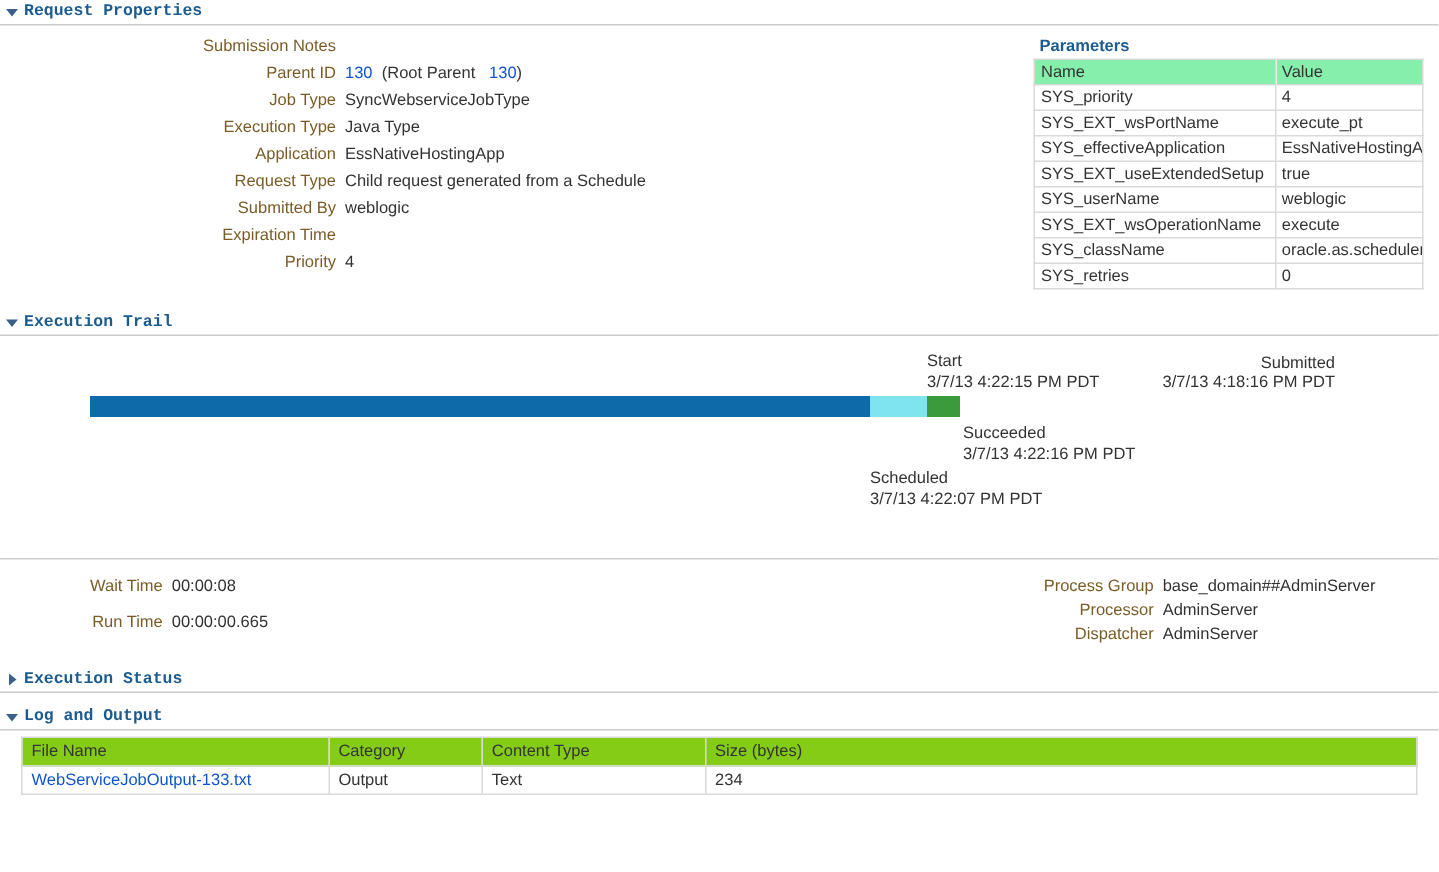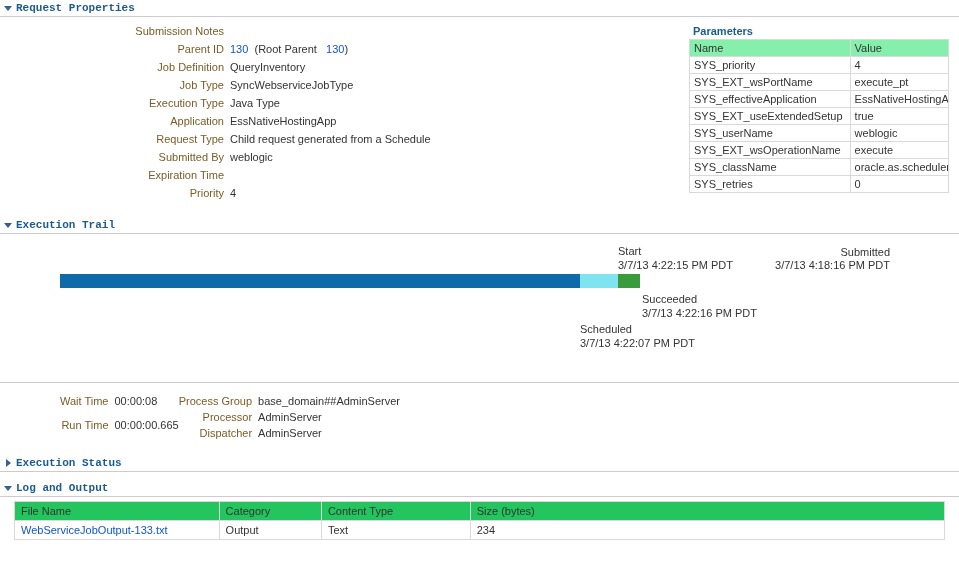--- a/index.html
+++ b/index.html
@@ -124,21 +124,23 @@
     line-height: 14px;
   }
   .annot.start-lbl { left: 558px; top: -30px; }
   .annot.start-ts  { left: 558px; top: -16px; }
   .annot.succ-lbl  { left: 582px; top: 18px; }
   .annot.succ-ts   { left: 582px; top: 32px; }
   .annot.sched-lbl { left: 520px; top: 48px; }
   .annot.sched-ts  { left: 520px; top: 62px; }
   .metrics {
     display: flex;
+    justify-content: space-between;
     padding: 10px 42px 14px 60px;
+    gap: 28px;
   }
   .metrics .col { display: table; }
   .metrics .mrow { display: table-row; }
   .metrics .mlabel {
     display: table-cell;
     text-align: right;
     color: #7a5c27;
     padding-right: 6px;
     line-height: 16px;
   }
@@ -147,21 +149,21 @@
   table.log {
     border-collapse: collapse;
     width: 100%;
   }
   table.log th, table.log td {
     border: 1px solid #d9d9d9;
     text-align: left;
     padding: 3px 6px;
     font-weight: normal;
   }
-  table.log th { background: #22c55e; }
+  table.log th { background: #84cc16; }
 </style>
 </head>
 <body>
 
 <div class="section-header">
   <span class="arrow down"></span>
   <span class="section-title">Request Properties</span>
 </div>
 
 <div class="props-container">
@@ -170,24 +172,20 @@
         <span class="label">Submission Notes</span>
         <span class="value"></span>
       </div>
     <div class="row">
       <span class="label">Parent ID</span>
       <span class="value">
         <span class="link">130</span>
         &nbsp;<span>(</span><span>Root Parent</span>&nbsp;&nbsp;&nbsp;<span class="link">130</span><span>)</span>
       </span>
     </div>
-    <div class="row">
-        <span class="label">Job Definition</span>
-        <span class="value">QueryInventory</span>
-      </div>
     <div class="row">
         <span class="label">Job Type</span>
         <span class="value">SyncWebserviceJobType</span>
       </div>
     <div class="row">
         <span class="label">Execution Type</span>
         <span class="value">Java Type</span>
       </div>
     <div class="row">
         <span class="label">Application</span>

